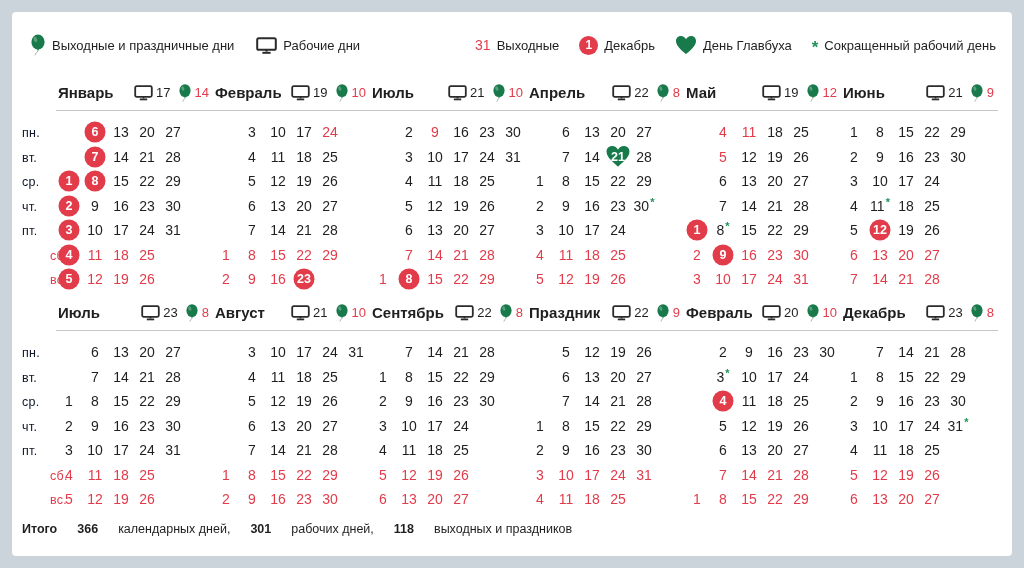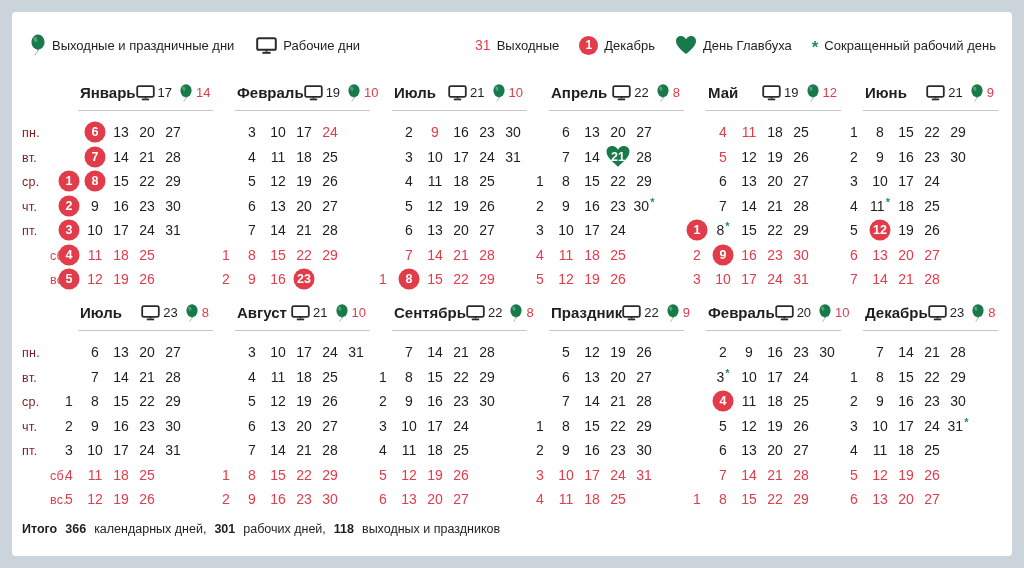--- a/index.html
+++ b/index.html
@@ -22,41 +22,41 @@
   .legend-right .legend-item{margin-right:0;margin-left:20px;}
   .lg-num{color:var(--red);font-size:14px;}
   .lg-circle{width:19px;height:19px;border-radius:50%;background:var(--red);color:#fff;font-size:12px;font-weight:700;display:flex;align-items:center;justify-content:center;}
   .lg-star{color:var(--ast-green);font-weight:700;font-size:17px;line-height:10px;position:relative;top:3px;}
 
   
   .months-row{position:absolute;left:10px;display:flex;}
   #months-row-1{top:70px;}
   #months-row-2{top:290px;}
   .wd-col{width:34px;margin-top:39px;}
-  .wd-col span{display:flex;align-items:center;height:24.5px;font-size:12.5px;color:#7f1d1d;letter-spacing:.3px;}
+  .wd-col span{display:flex;align-items:center;height:24.5px;font-size:12.5px;color:#0f172a;letter-spacing:.3px;}
   .wd-col span.we{color:var(--red);margin-left:28px;}
 
   .month{width:157px;}
-  .month-head{display:flex;justify-content:space-between;align-items:center;padding:0 4px 7px 2px;border-bottom:1px solid var(--line);margin-bottom:9px;height:29px;margin-left:22px;}
+  .month-head{display:flex;justify-content:space-between;align-items:center;padding:0 4px 7px 2px;border-bottom:1px solid var(--line);margin-bottom:9px;height:29px;}
   .month-name{font-size:15px;font-weight:600;color:var(--ink);}
   .month-stats{display:flex;align-items:center;gap:3px;font-size:13px;}
   .work-count{color:var(--ink);margin-right:4px;}
   .off-count{color:var(--red);}
 
   .month-grid{display:grid;grid-template-columns:repeat(6,26px);grid-auto-rows:24.5px;}
   .cell{position:relative;display:flex;align-items:center;justify-content:center;font-size:14px;color:var(--ink);}
   .cell.wk{color:var(--red);}
   .cell.hol{color:#fff;font-weight:700;font-size:12.5px;z-index:0;}
   .cell.hol::before{content:'';position:absolute;width:21px;height:21px;border-radius:50%;background:var(--red);left:50%;top:50%;transform:translate(-50%,-50%);z-index:-1;}
   .cell .ast{font-style:normal;color:var(--ast-green);font-weight:700;font-size:11px;position:relative;top:-4px;margin-left:1px;}
   .cell.heart b{position:relative;color:#fff;font-weight:700;font-size:12.5px;z-index:1;}
   .cell.heart svg{position:absolute;left:50%;top:50%;transform:translate(-50%,-53%);z-index:0;}
 
   
-  .footer{position:absolute;left:10px;top:510px;display:flex;gap:8px;font-size:12.5px;color:var(--ink);align-items:baseline;text-align:center;}
+  .footer{position:absolute;left:10px;top:510px;display:flex;gap:20px;font-size:12.5px;color:var(--ink);align-items:baseline;text-align:center;}
   .footer b{font-weight:700;}
 
   .icon{flex:none;display:block;}
 </style>
 </head>
 <body>
 
 <div class="stage">
   <div class="card">
 

